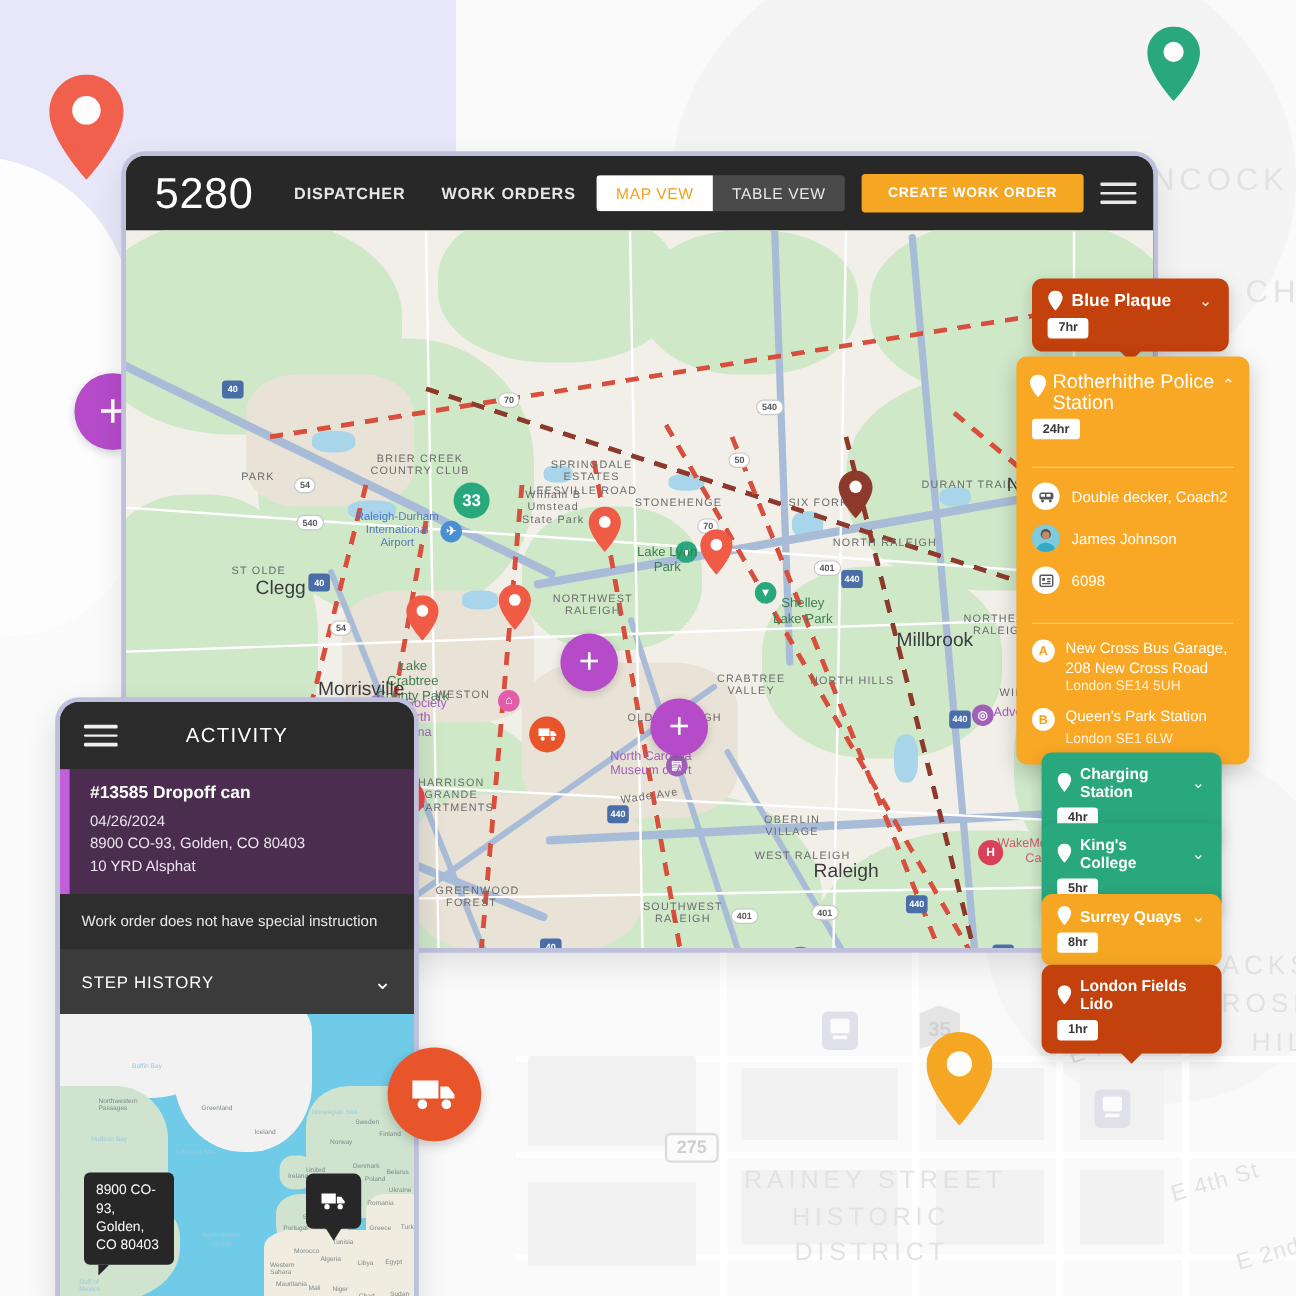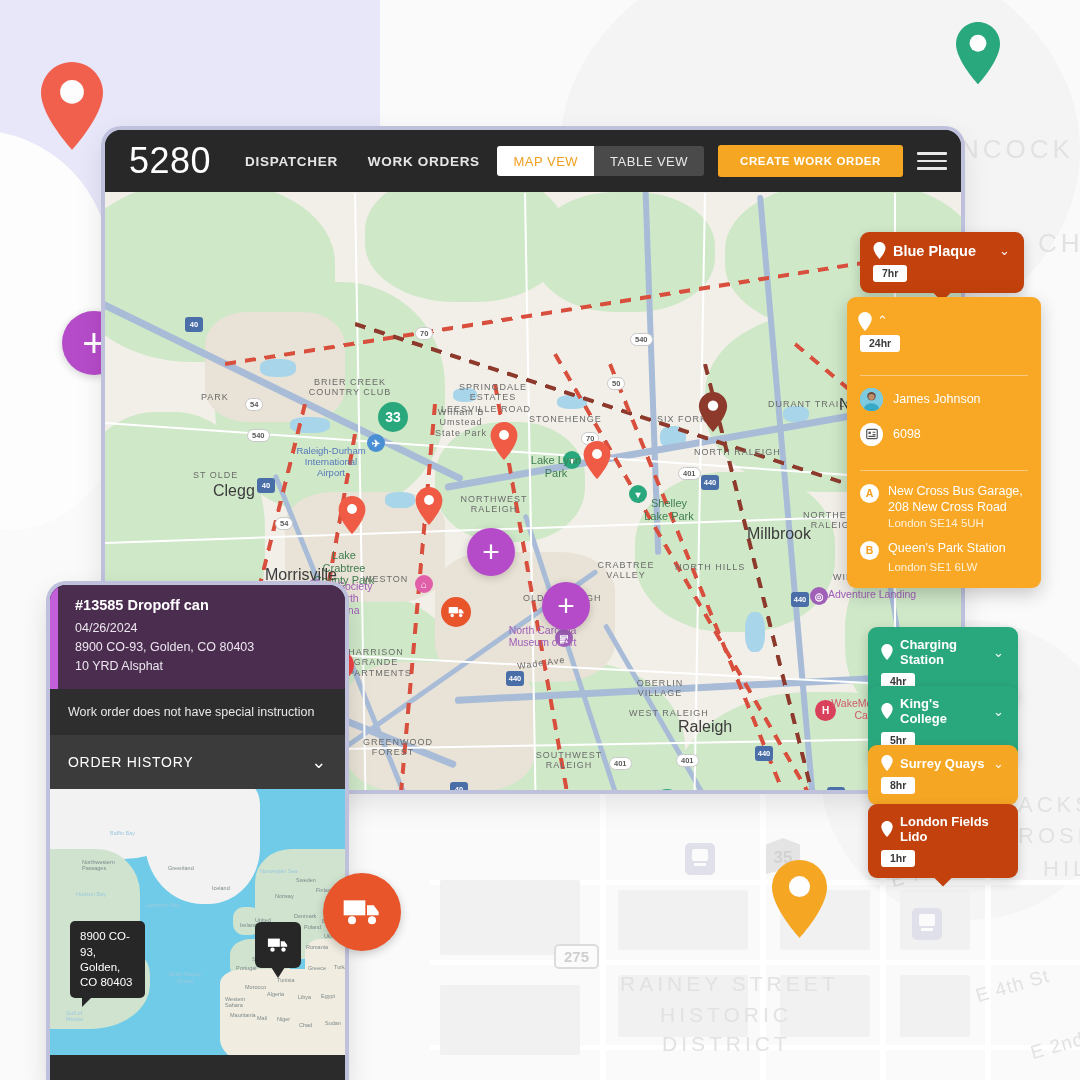--- a/index.html
+++ b/index.html
@@ -135,21 +135,21 @@
     background: repeating-linear-gradient(to right,#8d3a2c 0 11px, transparent 11px 20px);
   }
   .maplabel {
     position:absolute; color:#6b6b6b; font-size:9px; letter-spacing:1px;
     white-space:nowrap; text-align:center; line-height:1.15;
   }
   .maplabel.big { font-size:16px; color:#3c3c3c; letter-spacing:0; }
   .maplabel.park { color:#3f7d4f; letter-spacing:0; font-size:11px; }
   .maplabel.poi { color:#a060b8; letter-spacing:0; font-size:10.5px; }
   .maplabel.hosp { color:#d05a6a; letter-spacing:0; font-size:10.5px; }
-  .maplabel.air { color:#5577bb; letter-spacing:0; font-size:9.5px;margin-top:20px; }
+  .maplabel.air { color:#5577bb; letter-spacing:0; font-size:9.5px; }
   .rshield {
     position:absolute; font-size:7.5px; color:#5a5a5a; font-weight:bold;
     background:#fff; border:1px solid #c8c8c8; border-radius:7px; padding:1px 4px;
   }
   .ishield {
     position:absolute; width:18px; height:15px; background:#4a6fa8; color:#fff;
     font-size:7.5px; font-weight:bold; text-align:center; line-height:15px;
     border-radius:3px;
   }
   .poi-dot {
@@ -603,25 +603,38 @@
     <span class="chev">⌄</span>
   </div>
   <span class="pill">7hr</span>
 </div>
 
 <div class="card-big">
   <div class="hdr">
     <svg width="14" height="19" viewBox="0 0 24 34" style="margin-top:3px;">
         <path d="M12 0C5.4 0 0 5.4 0 12c0 9 12 22 12 22s12-13 12-22C24 5.4 18.6 0 12 0z" fill="#fff"></path>
       </svg>
+    <h3>Rotherhithe Police Station</h3>
     <span class="chev" style="margin-top:4px;">⌃</span>
   </div>
   <span class="pill">24hr</span>
   <div class="cb-divider"></div>
 
+  <div class="cb-item">
+    <span class="cb-ico">
+      <svg viewBox="0 0 24 24" fill="#555">
+          <rect x="2" y="6" width="20" height="10" rx="3"></rect>
+          <rect x="4" y="8" width="6" height="4" fill="#fff"></rect>
+          <rect x="12" y="8" width="6" height="4" fill="#fff"></rect>
+          <circle cx="6.5" cy="18" r="2"></circle>
+          <circle cx="17.5" cy="18" r="2"></circle>
+        </svg>
+    </span>
+    <span>Double decker, Coach2</span>
+  </div>
 
   <div class="cb-item">
     <span class="avatar-img">
       <svg viewBox="0 0 24 24" style="width:100%;height:100%;">
           <rect width="24" height="24" fill="#7ecbe0"></rect>
           <circle cx="12" cy="8.5" r="4.4" fill="#6b4a3a"></circle>
           <path d="M3.5 24c0-5 4-8 8.5-8s8.5 3 8.5 8z" fill="#36a9c6"></path>
           <circle cx="12" cy="9.4" r="3.2" fill="#c08f6a"></circle>
         </svg>
     </span>
@@ -692,32 +705,40 @@
   <div class="card-row">
     <svg width="12" height="16" viewBox="0 0 24 34">
         <path d="M12 0C5.4 0 0 5.4 0 12c0 9 12 22 12 22s12-13 12-22C24 5.4 18.6 0 12 0z" fill="#fff"></path>
       </svg>
     <span class="card-title" style="font-size:13px;">London Fields Lido</span>
   </div>
   <span class="pill">1hr</span>
 </div>
 
 <div class="phone">
+  <div class="act-header">
+    <div class="act-ham">
+        <i></i>
+        <i></i>
+        <i></i>
+      </div>
+    <div class="act-title">ACTIVITY</div>
+  </div>
 
   <div class="wo-block">
     <h4>#13585 Dropoff can</h4>
     <p>04/26/2024</p>
     <p>8900 CO-93, Golden, CO 80403</p>
     <p>10 YRD Alsphat</p>
   </div>
 
   <div class="wo-note">Work order does not have special instruction</div>
 
   <div class="step-hist">
-    <span>ORDER HISTORY</span>
+    <span>STEP HISTORY</span>
     <span style="font-size:18px;">⌄</span>
   </div>
 
   <div class="mini-map">
 
     <div class="landmass ice" style="left:-10px;top:-20px;width:140px;height:90px;border-radius:0 0 40% 30%;"></div>
     <div class="landmass ice" style="left:95px;top:-10px;width:115px;height:125px;border-radius:30% 20% 45% 50%;"></div>
     <div class="landmass" style="left:-20px;top:60px;width:110px;height:110px;border-radius:20% 40% 30% 25%;"></div>
     <div class="landmass" style="left:-20px;top:150px;width:120px;height:90px;border-radius:30% 40% 50% 20%;"></div>
 

